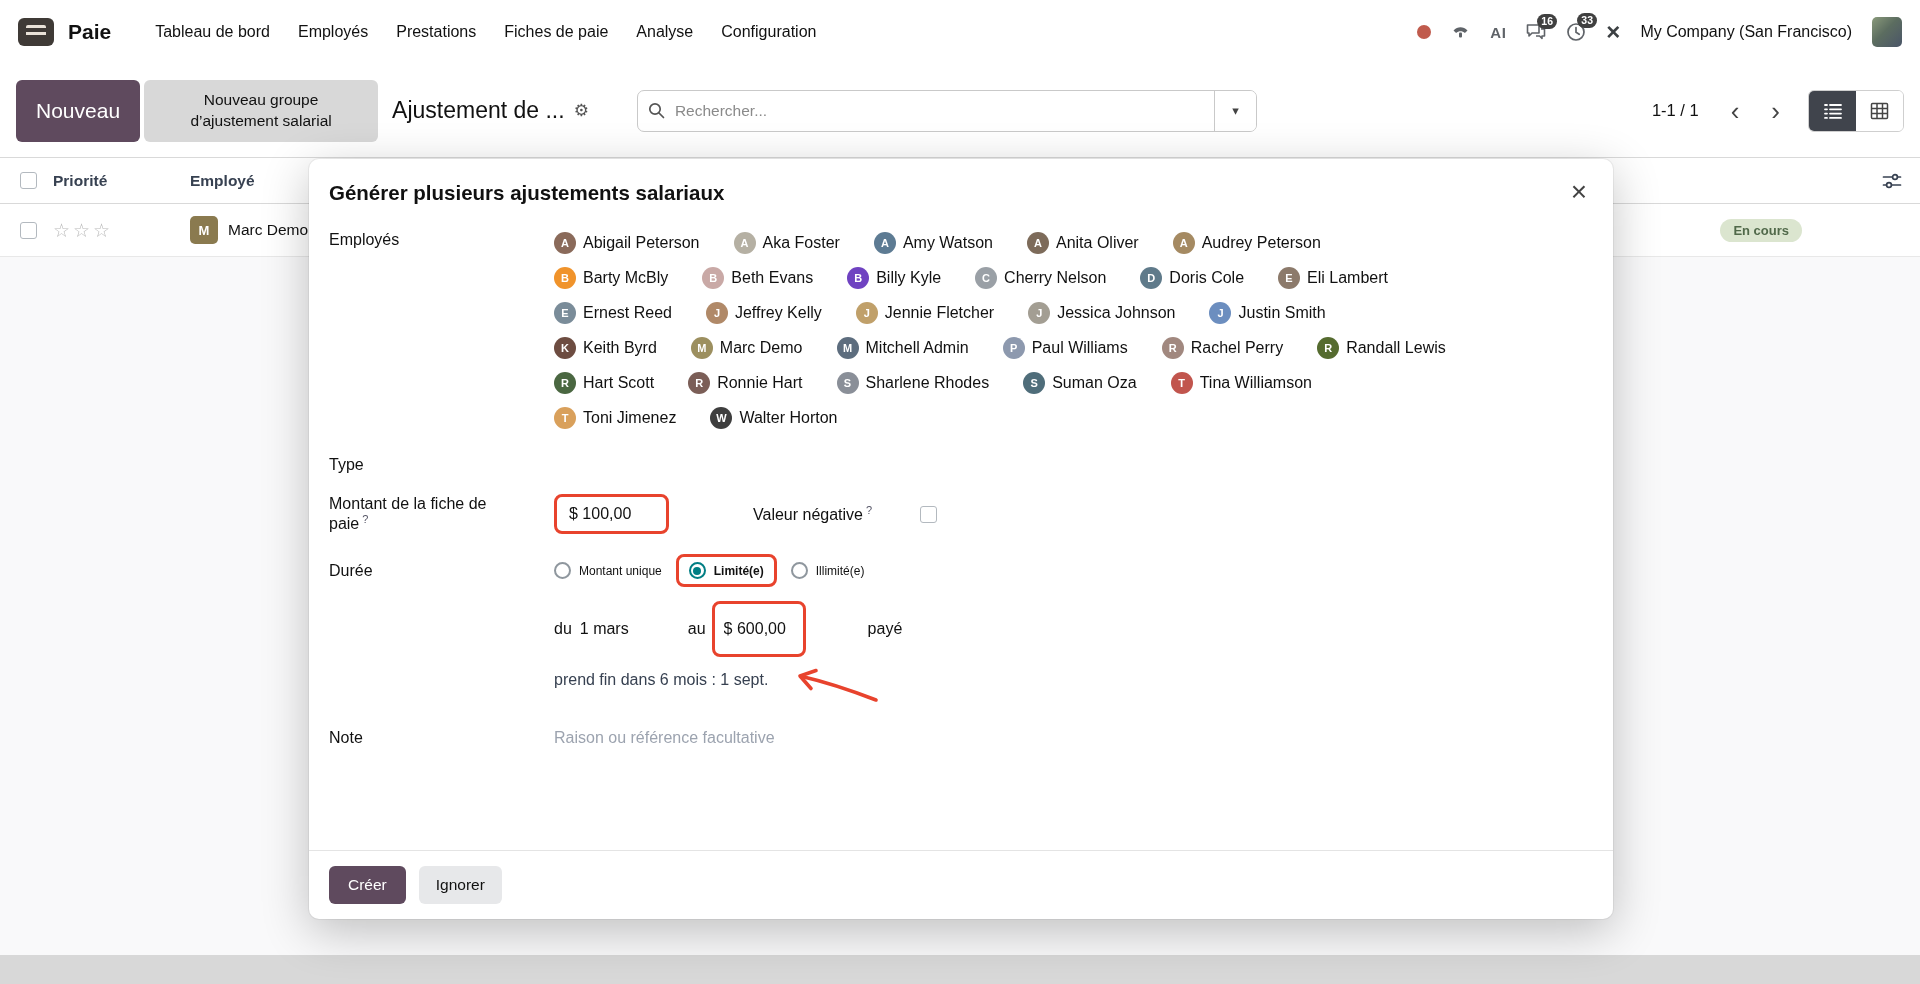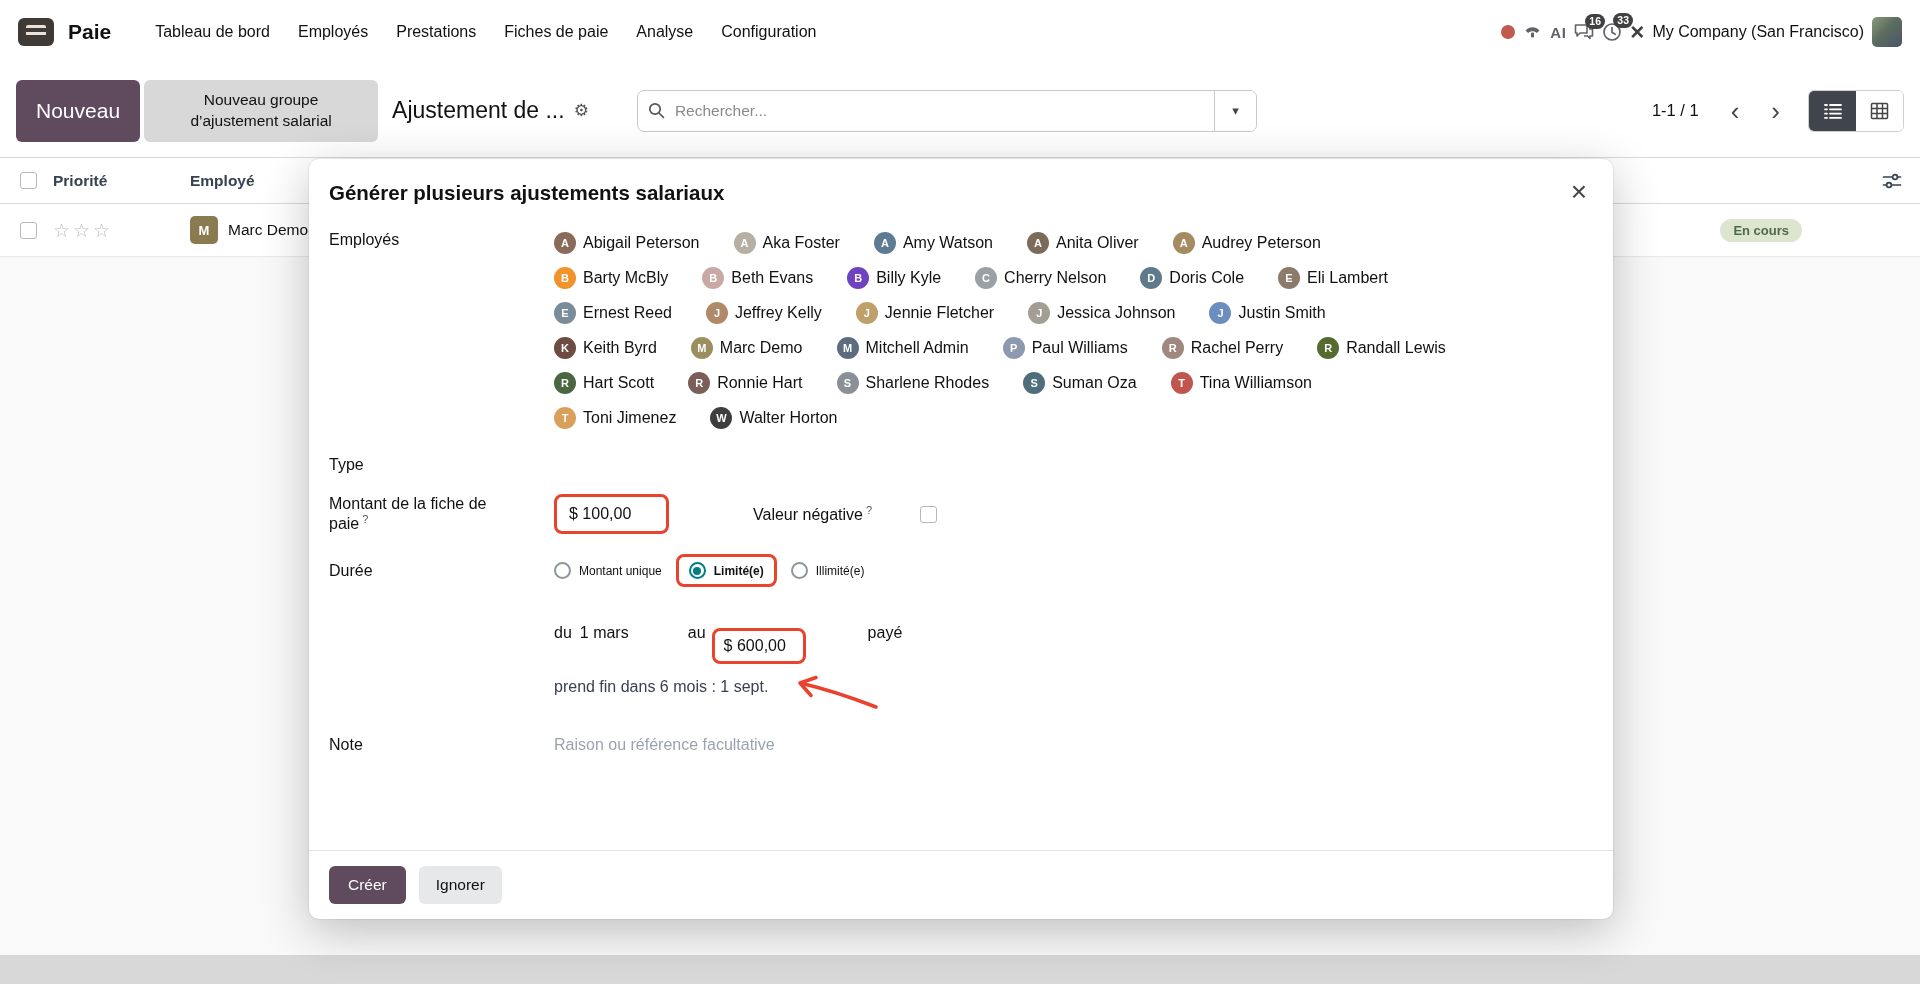--- a/index.html
+++ b/index.html
@@ -9,21 +9,21 @@
     background:#f9f9fa; color:#111; overflow:hidden; position:relative;
   }
   
   .navbar { height:64px; background:#fff; display:flex; align-items:center; padding:0 18px; gap:6px; }
   .app-icon { width:36px; height:28px; background:#3f3a36; border-radius:6px; margin-right:8px; position:relative; flex:none; cursor:pointer; }
   .app-icon::after { content:""; position:absolute; left:8px; right:8px; top:7px; bottom:7px;
     background:repeating-linear-gradient(to bottom,#e9e2d8 0 3px, transparent 3px 7px); border-radius:2px; }
   .app-name { font-size:21px; font-weight:bold; margin-right:26px; }
   .nav-menu { display:flex; align-items:center; gap:4px; }
   .nav-item { font-size:16px; padding:8px 12px; border-radius:6px; cursor:pointer; white-space:nowrap; }
-  .systray { margin-left:auto; display:flex; align-items:center; gap:8px; }
+  .systray { margin-left:auto; display:flex; align-items:center; gap:20px; }
   .activity-dot { width:14px; height:14px; border-radius:50%; background:#c05b4d; }
   .sys-icon { position:relative; display:inline-flex; align-items:center; cursor:pointer; }
   .sys-icon svg { display:block; }
   .sys-ai { font-size:15px; font-weight:bold; color:#5f6368; letter-spacing:.5px; cursor:pointer; }
   .badge { position:absolute; top:-9px; left:11px; background:#404040; color:#fff; font-size:10.5px;
     font-weight:bold; padding:1px 4px; border-radius:9px; line-height:1.2; }
   .sys-close { font-size:24px; font-weight:bold; color:#3c4043; line-height:1; cursor:pointer; }
   .company-name { font-size:16px; white-space:nowrap; cursor:pointer; }
   .company-avatar { width:30px; height:30px; border-radius:5px; flex:none; cursor:pointer;
     background:linear-gradient(135deg,#8a9a7b 0%, #5c6d60 45%, #4a5568 100%); }
@@ -101,21 +101,21 @@
   .radio-opt.selected { font-weight:bold; }
   .radio { width:17px; height:17px; border-radius:50%; border:2px solid #8f979e; background:#fff; display:inline-block; position:relative; flex:none; }
   .radio.checked { border-color:#017e84; }
   .radio.checked::after { content:""; position:absolute; left:2.5px; top:2.5px; right:2.5px; bottom:2.5px;
     border-radius:50%; background:#017e84; }
   .ann-limited { padding:5px 10px; }
 
   .row-dates { margin-top:14px; }
   .dates-flex { display:flex; align-items:center; font-size:16px; }
   .date-input { border:none; outline:none; font-size:16px; font-family:inherit; width:108px; margin-left:8px; color:#111; background:transparent; }
-  .ann-to { margin-left:6px; padding:6px 9px;margin-top:27px; }
+  .ann-to { margin-left:6px; padding:16px 9px; }
   .ann-to input { border:none; outline:none; font-size:16px; font-family:inherit; width:70px; color:#111; background:transparent; }
   .paid-label { margin-left:62px; }
 
   .row-endnote { margin-top:14px; }
   .endnote-flex { display:flex; align-items:flex-start; }
   .endnote-text { font-size:16px; color:#374151; }
   .endnote-arrow { margin-left:12px; margin-top:-4px; }
 
   .row-note { margin-top:24px; }
   .note-input { border:none; outline:none; font-size:16px; font-family:inherit; width:430px; color:#111; background:transparent; }

